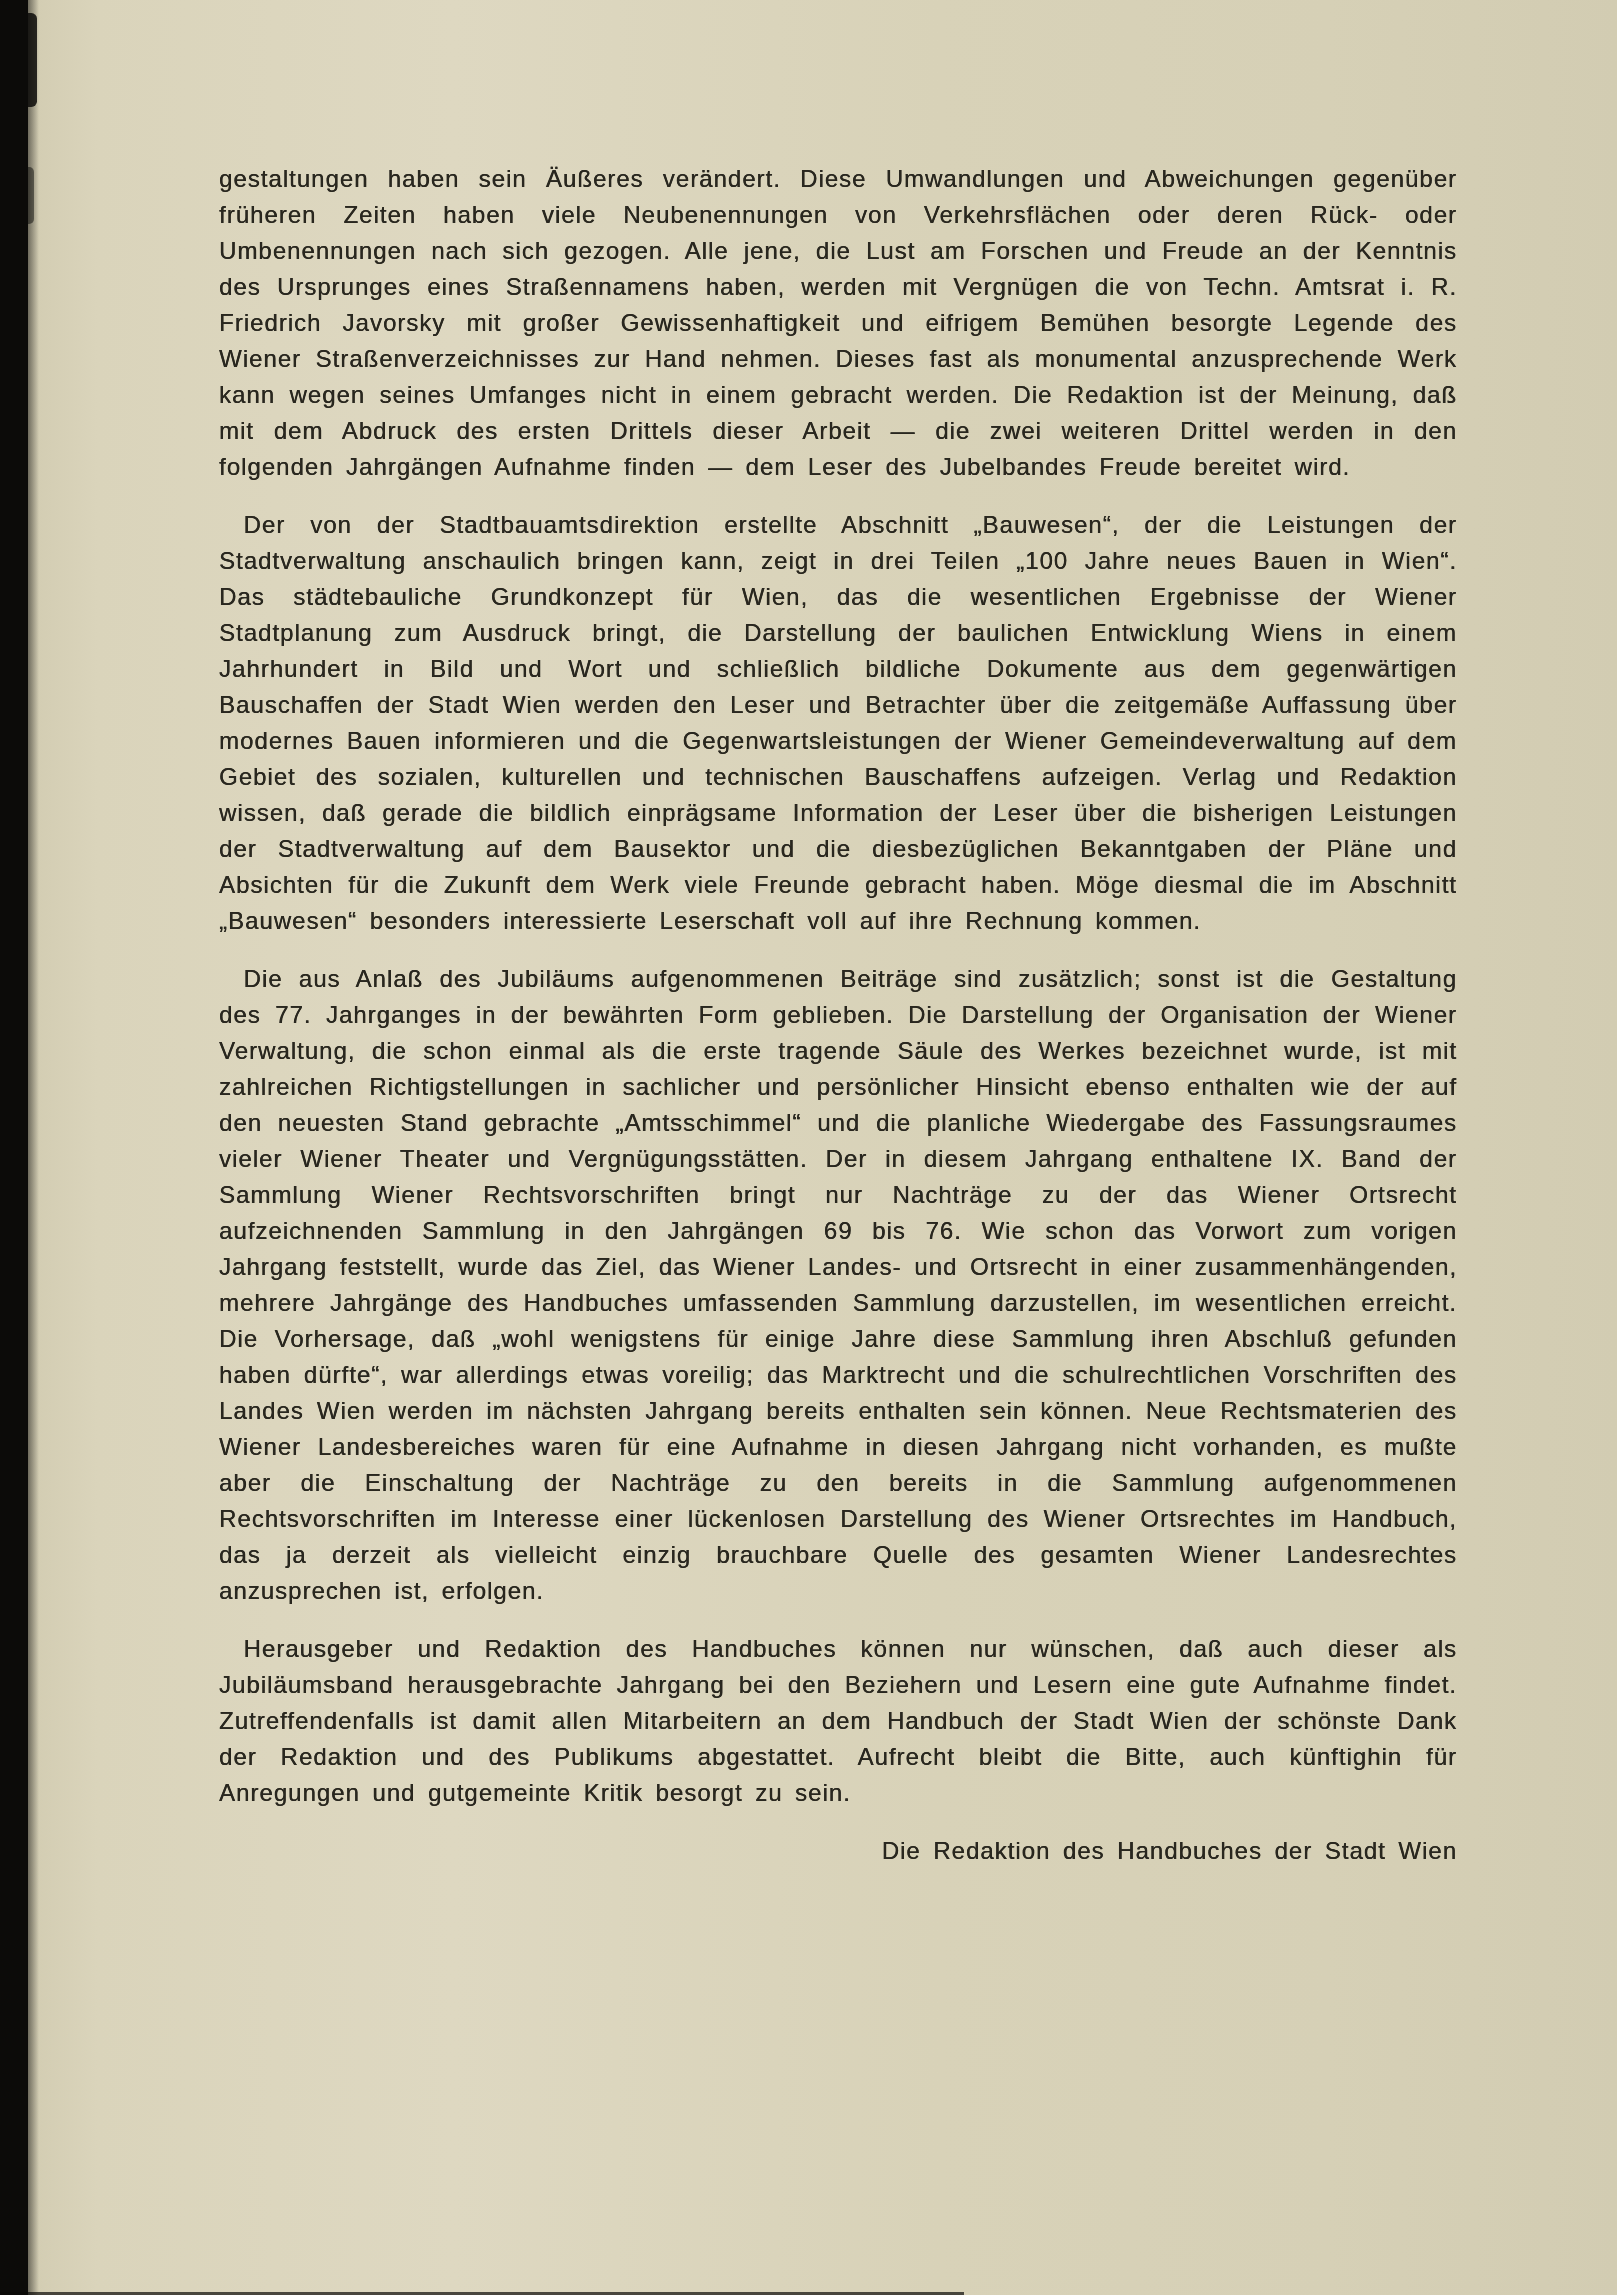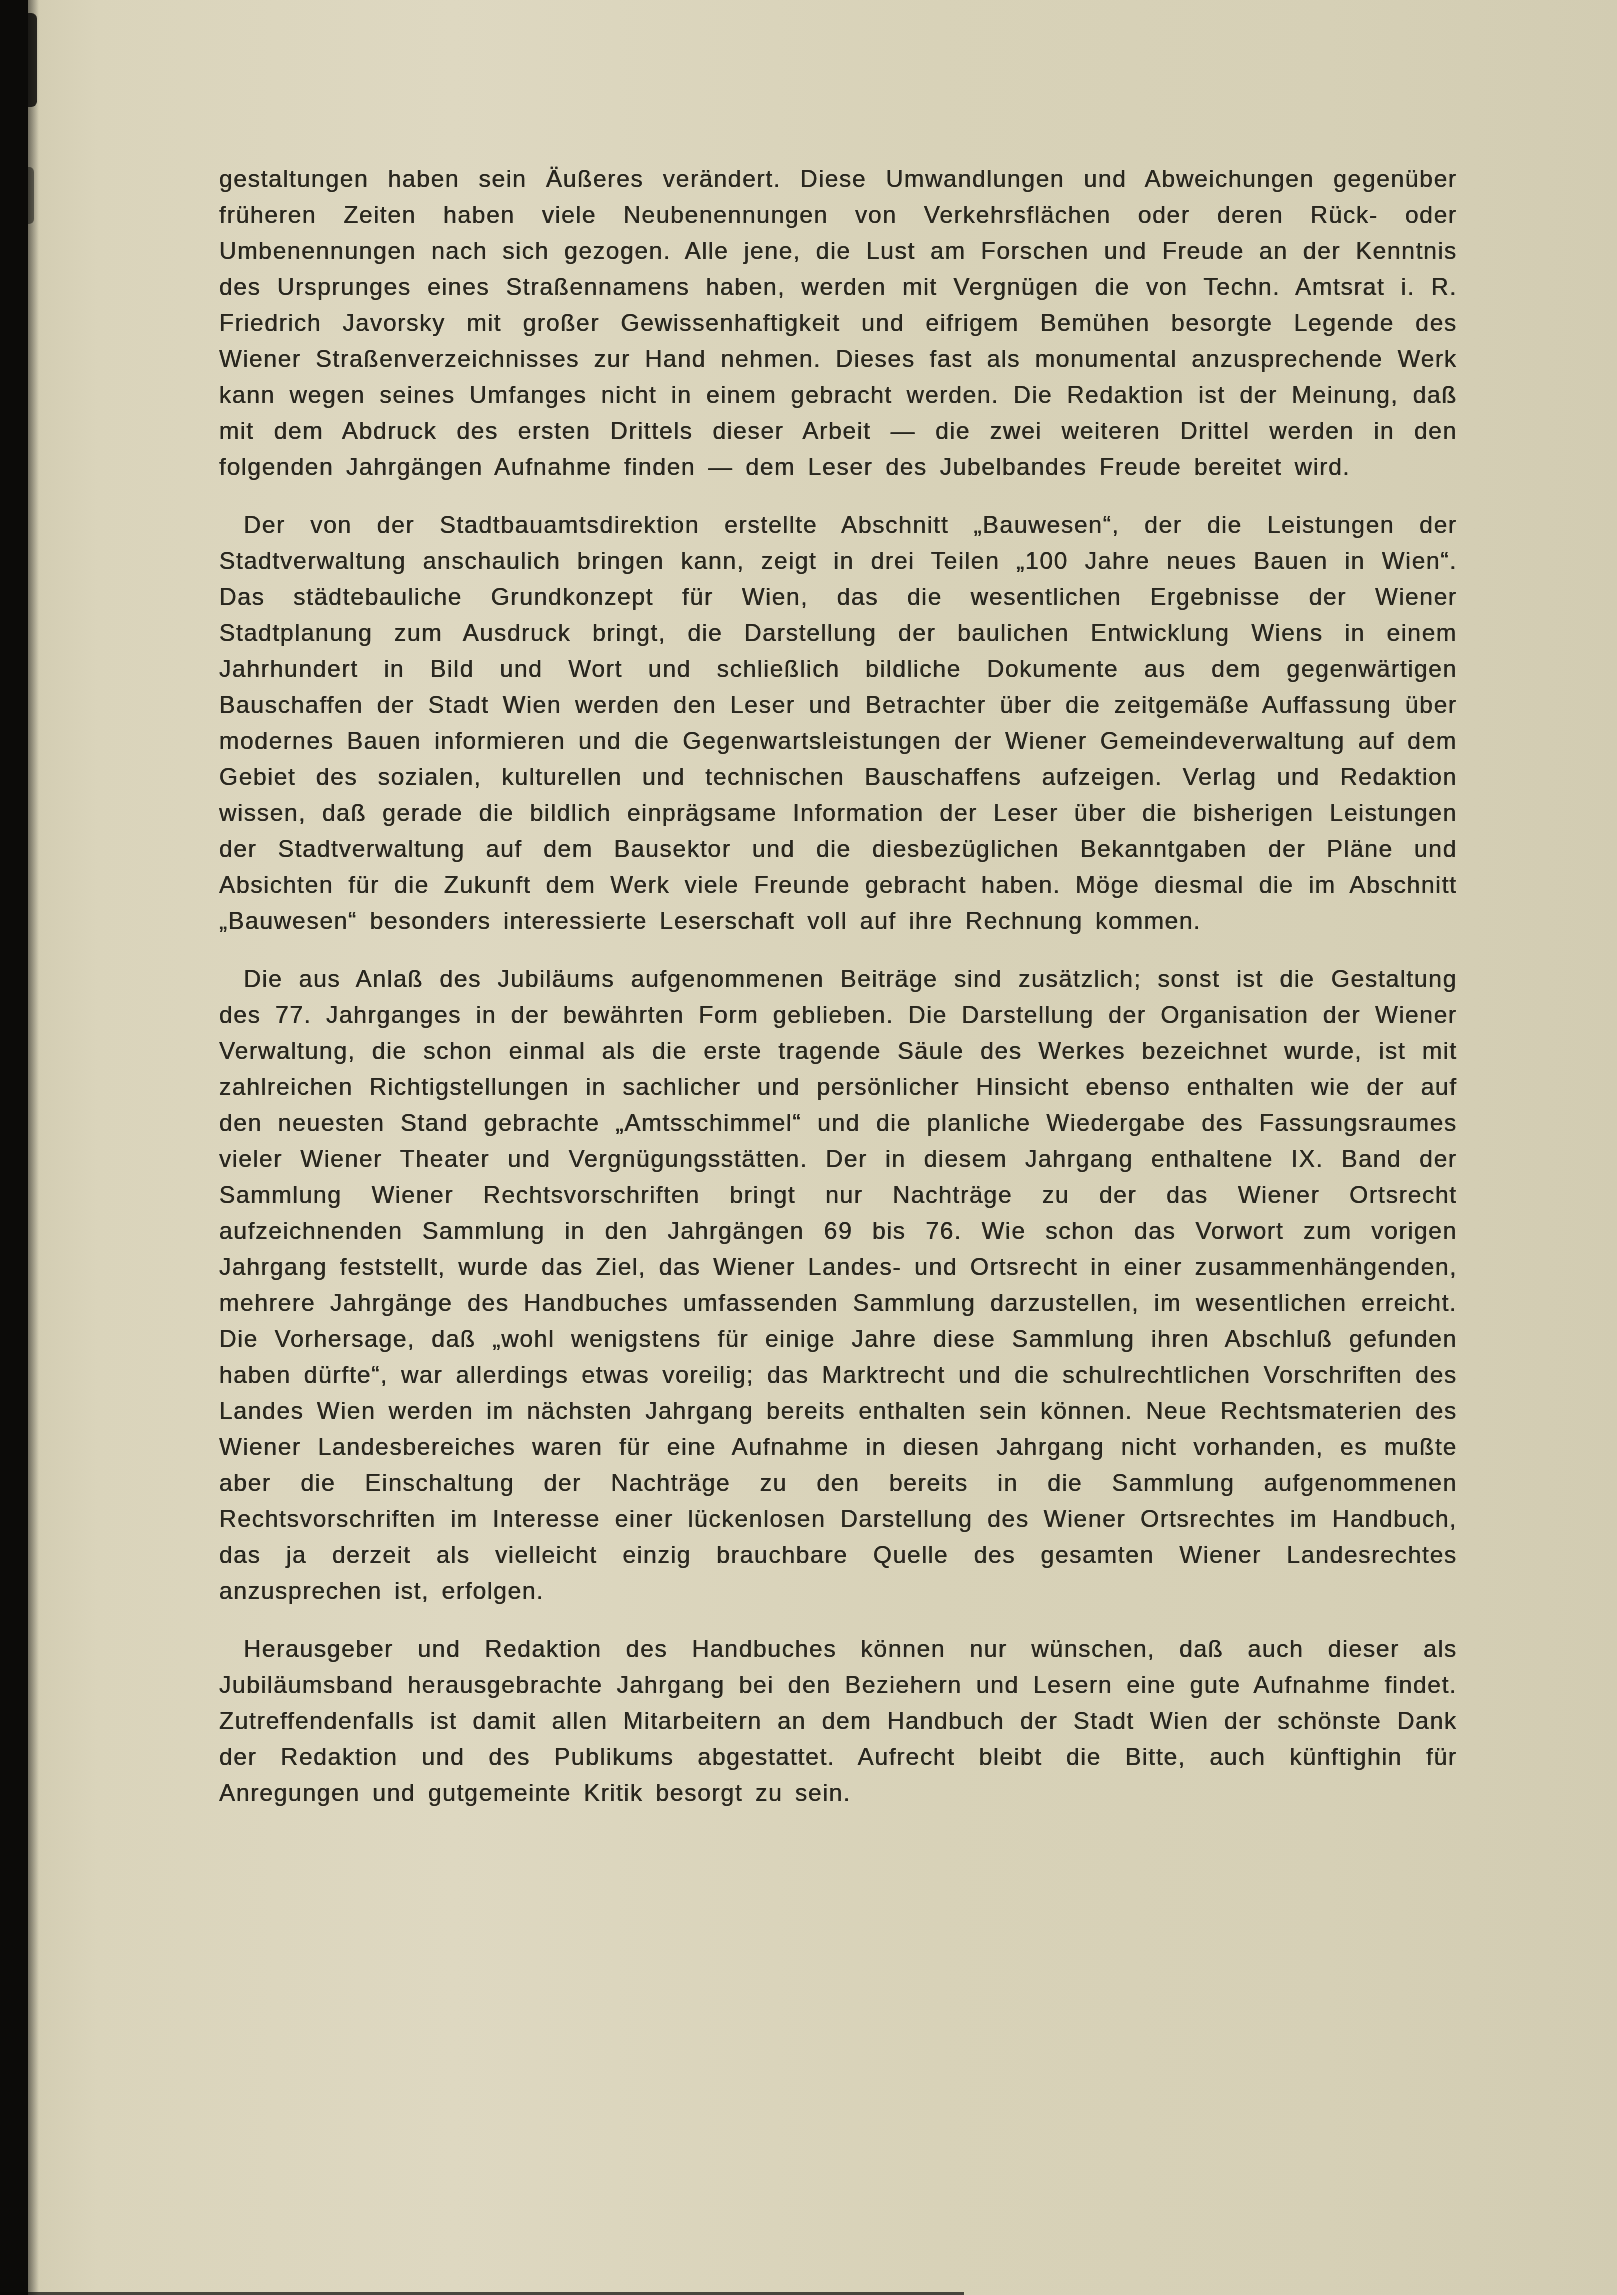--- a/index.html
+++ b/index.html
@@ -75,16 +75,17 @@
   <div class="text-block">
 
     <p><span>gestaltungen haben sein Äußeres verändert. Diese Umwandlungen und Abweichungen gegenüber früheren Zeiten haben viele Neubenennungen von Verkehrsflächen oder deren Rück- oder Umbenennungen nach sich gezogen. Alle jene, die Lust am Forschen und Freude an der Kenntnis des Ursprunges eines Straßennamens haben, werden mit Vergnügen die von Techn. Amtsrat i. R. Friedrich Javorsky mit großer Gewissenhaftigkeit und eifrigem Bemühen besorgte Legende des Wiener Straßenverzeichnisses zur Hand nehmen. Dieses fast als monumental anzusprechende Werk kann wegen seines Umfanges nicht in einem gebracht werden. Die Redaktion ist der Meinung, daß mit dem Abdruck des ersten Drittels dieser Arbeit — die zwei weiteren Drittel werden in den folgenden Jahrgängen Aufnahme finden — dem Leser des Jubelbandes Freude bereitet wird.</span></p>
 
     <p class="indent"><span>Der von der Stadtbauamtsdirektion erstellte Abschnitt „Bauwesen“, der die Leistungen der Stadtverwaltung </span><span class="bold">anschaulich</span><span> bringen kann, zeigt in drei Teilen „100 Jahre neues Bauen in Wien“. Das städtebauliche Grundkonzept für Wien, das die wesentlichen Ergebnisse der Wiener Stadtplanung zum Ausdruck bringt, die Darstellung der baulichen Entwicklung Wiens in einem Jahrhundert in Bild und Wort und schließlich bildliche Dokumente aus dem gegenwärtigen Bauschaffen der Stadt Wien werden den Leser und Betrachter über die zeitgemäße Auffassung über modernes Bauen informieren und die Gegenwartsleistungen der Wiener Gemeindeverwaltung auf dem Gebiet des sozialen, kulturellen und technischen Bauschaffens aufzeigen. Verlag und Redaktion wissen, daß gerade die bildlich einprägsame Information der Leser über die bisherigen Leistungen der Stadtverwaltung auf dem Bausektor und die diesbezüglichen Bekanntgaben der Pläne und Absichten für die Zukunft dem Werk viele Freunde gebracht haben. Möge diesmal die im Abschnitt „Bauwesen“ besonders interessierte Leserschaft voll auf ihre Rechnung kommen.</span></p>
 
     <p class="indent"><span>Die aus Anlaß des Jubiläums aufgenommenen Beiträge sind zusätzlich; sonst ist die Gestaltung des 77. Jahrganges in der bewährten Form geblieben. Die Darstellung der Organisation der Wiener Verwaltung, die schon einmal als die erste tragende Säule des Werkes bezeichnet wurde, ist mit zahlreichen Richtigstellungen in sachlicher und persönlicher Hinsicht ebenso enthalten wie der auf den neuesten Stand gebrachte „Amtsschimmel“ und die planliche Wiedergabe des Fassungsraumes vieler Wiener Theater und Vergnügungsstätten. Der in diesem Jahrgang enthaltene IX. Band der Sammlung Wiener Rechtsvorschriften bringt nur Nachträge zu der das Wiener Ortsrecht aufzeichnenden Sammlung in den Jahrgängen 69 bis 76. Wie schon das Vorwort zum vorigen Jahrgang feststellt, wurde das Ziel, das Wiener Landes- und Ortsrecht in einer zusammenhängenden, mehrere Jahrgänge des Handbuches umfassenden Sammlung darzustellen, im wesentlichen erreicht. Die Vorhersage, daß „wohl wenigstens für einige Jahre diese Sammlung ihren Abschluß gefunden haben dürfte“, war allerdings etwas voreilig; das Marktrecht und die schulrechtlichen Vorschriften des Landes Wien werden im nächsten Jahrgang bereits enthalten sein können. Neue Rechtsmaterien des Wiener Landesbereiches waren für eine Aufnahme in diesen Jahrgang nicht vorhanden, es mußte aber die Einschaltung der Nachträge zu den bereits in die Sammlung aufgenommenen Rechtsvorschriften im Interesse einer lückenlosen Darstellung des Wiener Ortsrechtes im Handbuch, das ja derzeit als vielleicht einzig brauchbare Quelle des gesamten Wiener Landesrechtes anzusprechen ist, erfolgen.</span></p>
 
     <p class="indent"><span>Herausgeber und Redaktion des Handbuches können nur wünschen, daß auch dieser als Jubiläumsband herausgebrachte Jahrgang bei den Beziehern und Lesern eine gute Aufnahme findet. Zutreffendenfalls ist damit allen Mitarbeitern an dem Handbuch der Stadt Wien der schönste Dank der Redaktion und des Publikums abgestattet. Aufrecht bleibt die Bitte, auch künftighin für Anregungen und gutgemeinte Kritik besorgt zu sein.</span></p>
 
+    <div class="closing">Die Redaktion des Handbuches der Stadt Wien</div>
 
   </div>
 </div>
 
 
 </body></html>

